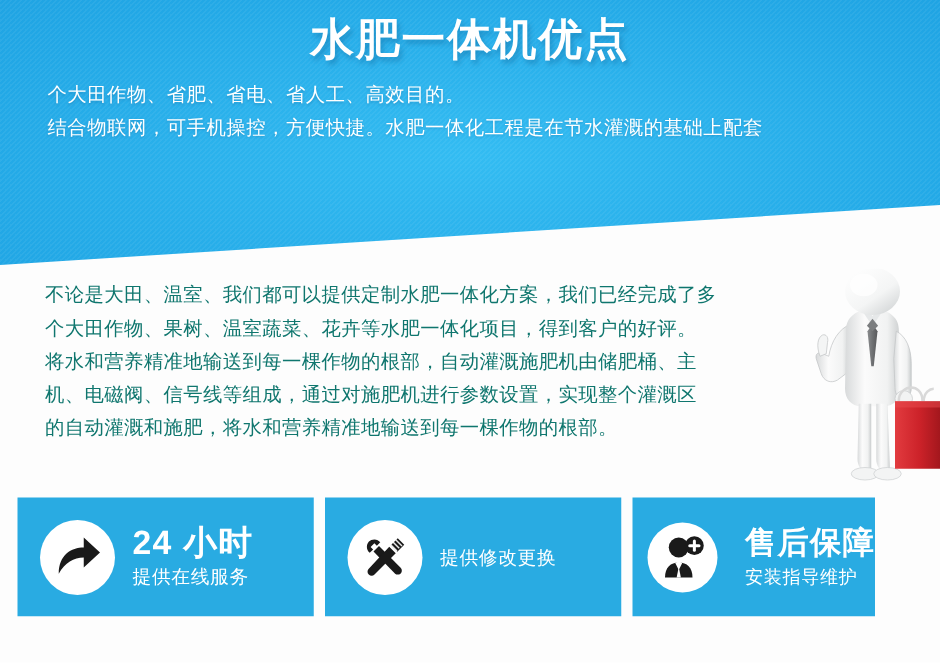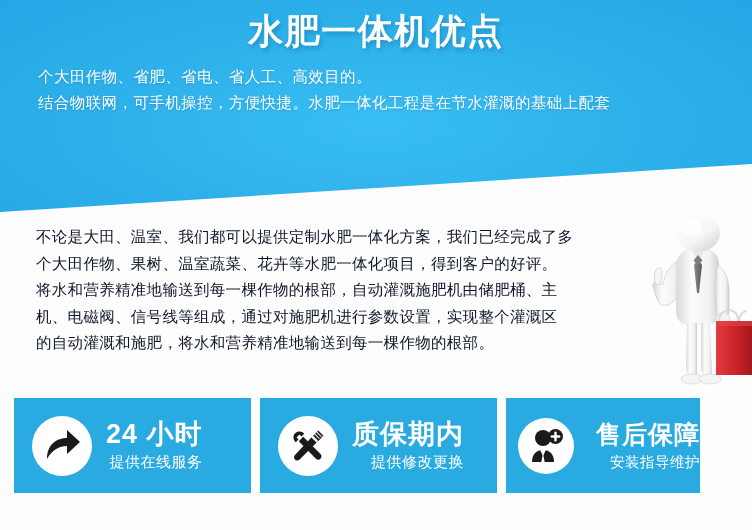--- a/index.html
+++ b/index.html
@@ -47,37 +47,37 @@
     letter-spacing:0.4px;
     white-space:nowrap;
     text-shadow:0 1px 2px rgba(0,60,110,0.22);
   }
 
   
   .body-block {
     position:absolute; left:36px; top:224px; width:618px;
   }
   .body-line {
-    color:#0f172a;
+    color:#0f766e;
     font-size:15.5px;
     line-height:26.5px;
     letter-spacing:0.3px;
     white-space:nowrap;
   }
 
   
   .mascot { position:absolute; left:645px; top:215px; width:107px; height:185px; }
   .mascot svg { display:block; }
 
   
   .boxes { position:absolute; left:0; top:398px; width:752px; height:95px; }
   .svc-box {
     position:absolute; top:0; height:95px;
     background:#29abe2;
-    display:flex; align-items:center;text-align:right;
+    display:flex; align-items:center;
   }
   .svc-box.b1 { left:14px;  width:237px; }
   .svc-box.b2 { left:260px; width:237px; }
   .svc-box.b3 { left:506px; width:194px;gap:12px; }
 
   .svc-icon {
     width:60px; height:60px; min-width:60px;
     margin-left:18px;
     border-radius:50%;
     background:#ffffff;
@@ -210,21 +210,20 @@
                      C6.7 33.3 6.7 31.3 8 30 Z"></path>
           </g>
           <g stroke="#ffffff" stroke-width="1.2" opacity="0.9">
             <line x1="27.2" y1="8.4" x2="32.4" y2="13.6"></line>
             <line x1="29.4" y1="6.6" x2="34.6" y2="11.8"></line>
             <line x1="25.4" y1="10.6" x2="30.6" y2="15.8"></line>
           </g>
         </svg>
       </div>
       <div class="svc-text">
-        <div class="svc-title">质保期内</div>
         <div class="svc-sub">提供修改更换</div>
       </div>
     </div>
 
     <div class="svc-box b3">
       <div class="svc-icon">
         <svg width="40" height="40" viewBox="0 0 40 40" xmlns="http://www.w3.org/2000/svg">
           <g fill="#1a1a1a">
 
             <circle cx="17" cy="12" r="8"></circle>

